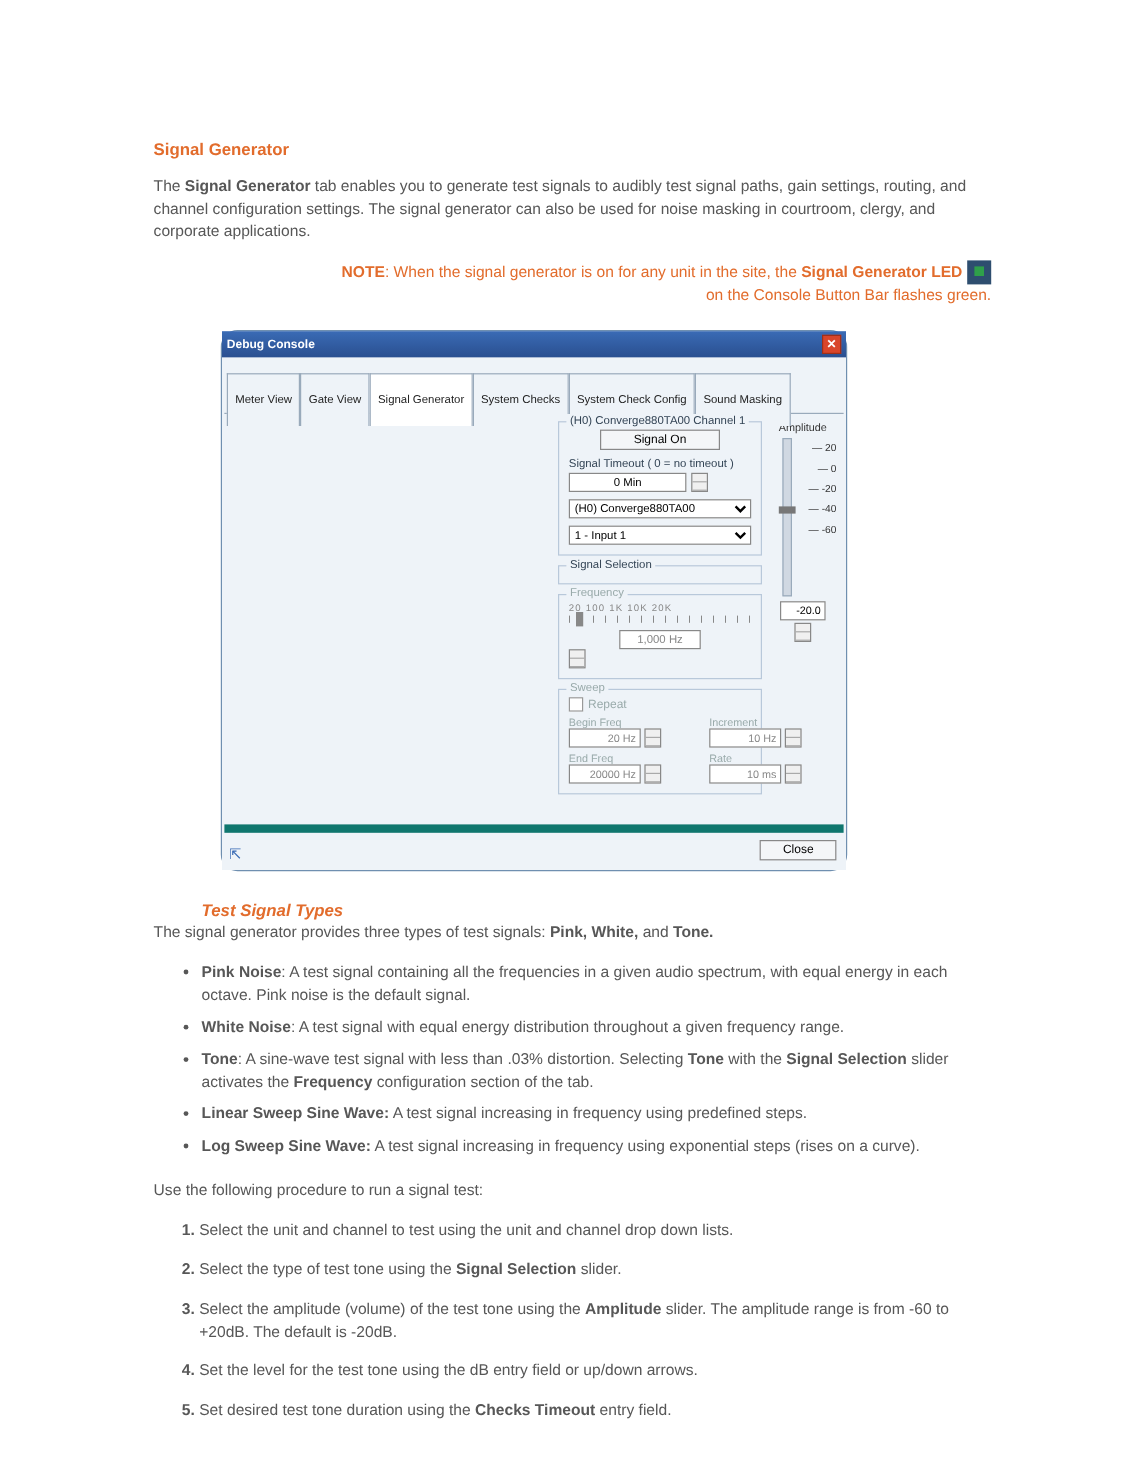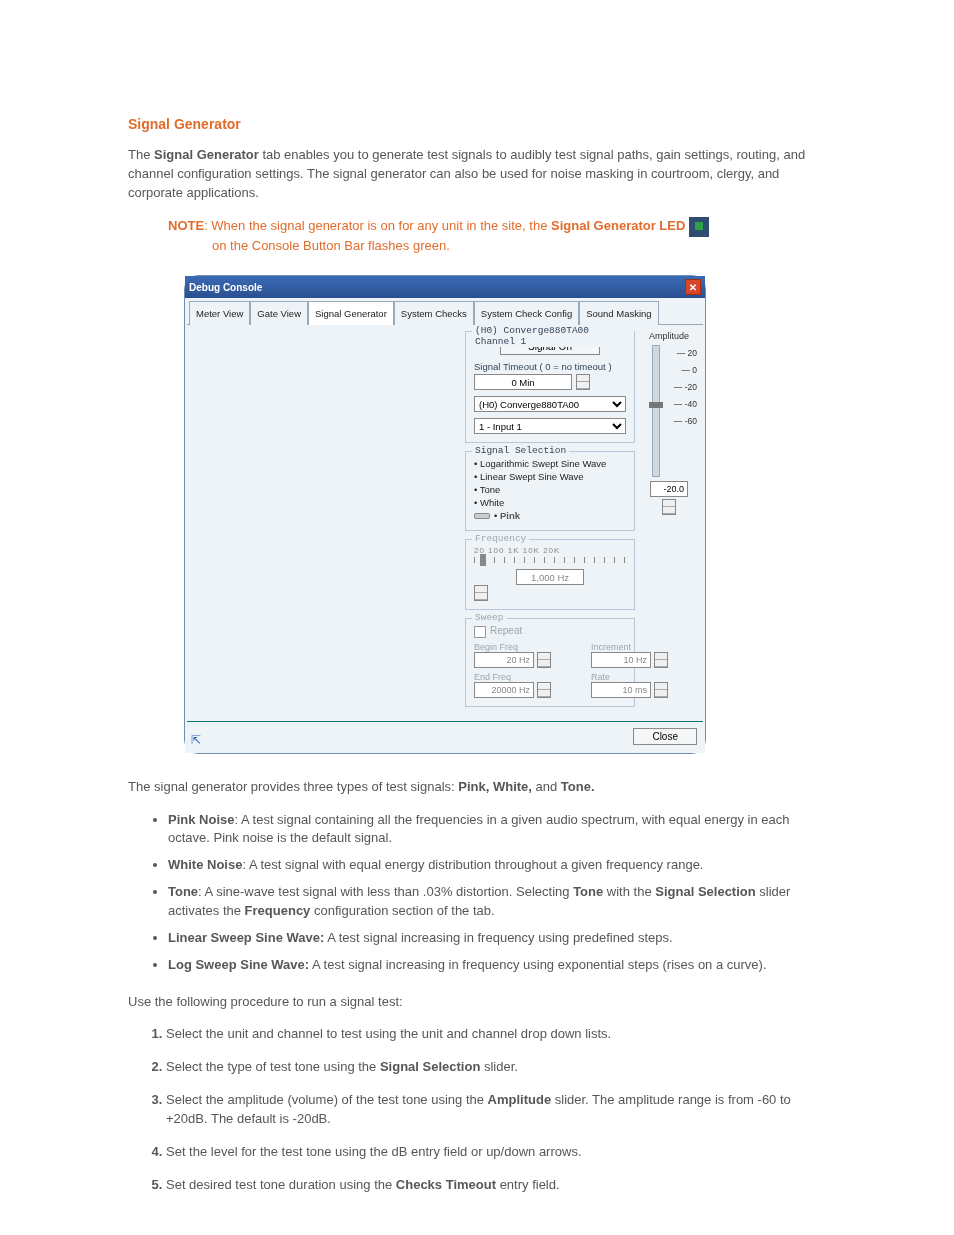--- a/index.html
+++ b/index.html
@@ -19,20 +19,21 @@
     font-size: 14px;
     margin: 0 0 14px 0;
   }
   p.para {
     margin: 0 0 14px 0;
     line-height: 1.45;
   }
   .note-block {
     margin: 0 0 20px 40px;
     line-height: 1.45;
+    text-align: right;
   }
   .note-block .note-label { color:#e26c2c; font-weight:700; }
   .note-block .sg-led-text { color:#e26c2c; font-weight:700; }
   .note-block .note-rest { color:#e26c2c; }
   .led-chip {
     display:inline-block; width:20px; height:20px;
     background:#2e4e6f; vertical-align:middle; margin-left:4px;
     position:relative;
   }
   .led-chip::after{
@@ -55,37 +56,37 @@
     width:14px; height:14px; background:#d9452a; color:#fff;
     display:flex; align-items:center; justify-content:center;
     font-size:10px; border:1px solid #a02f19;
   }
   .dc-body { background:#eef3f8; padding:2px; }
   .dc-tabs {
     display:flex; gap:0; background:#eef3f8; padding:0 0 0 2px;
     border-bottom:1px solid #9ab; font-size:9.5px;
   }
   .dc-tab {
-    padding:6px 6px; border:1px solid #9ab; border-bottom:none;
-    background:#eef3f8; position:relative; top:1px;
+    padding:16px 6px; border:1px solid #9ab; border-bottom:none;
+    background:#eef3f8; position:relative; top:11px;
   }
   .dc-tab.active { background:#fff; }
   .dc-panel {
     background:#eef3f8; display:flex; gap:6px; padding:6px;
     min-height:330px;
   }
   .dc-left { flex:1; }
   .dc-right { width:56px; font-size:9px; color:#333; }
   .dc-group {
     border:1px solid #b8c8da; padding:6px 8px 8px; margin-bottom:8px;
     position:relative;
   }
   .dc-group .gtitle {
     position:absolute; top:-7px; left:6px; background:#eef3f8;
-    padding:0 3px; font-size:9.5px; color:#345;font-family:Liberation Mono, monospace;
+    padding:0 3px; font-size:9.5px; color:#345;
   }
   .dc-btn {
     display:block; margin:0 auto 6px; padding:2px 27px;
     border:1px solid #888; background:#f4f6f8; font-size:10px;
   }
   .dc-label { display:block; font-size:9.5px; color:#345; margin-bottom:2px; }
   .dc-inp-row { display:flex; align-items:center; gap:4px; margin-bottom:6px; }
   .dc-input {
     border:1px solid #888; background:#fff; height:14px; font-size:9.5px;
     padding:0 3px; text-align:center; width:60px;
@@ -115,21 +116,21 @@
   .sw-col .sw-inp .dc-input{ width:52px; font-size:9px; text-align:right; color:#888;}
   .amp-col { text-align:center; }
   .amp-col .amp-scale { font-size:8.5px; text-align:right; line-height:2.0; margin-top:4px;}
   .amp-track {
     width:6px; height:130px; margin:4px auto; background:#d0d8e2; position:relative;
     border:1px solid #9ab;
   }
   .amp-thumb { position:absolute; left:-4px; top:56px; width:14px; height:6px; background:#777; }
   .amp-val-row { display:flex; align-items:center; justify-content:center; gap:2px;flex-direction:column;}
   .amp-val-row .dc-input{ width:30px; text-align:right; font-size:9px;}
-  .dc-footer { display:flex; justify-content:flex-end; padding:6px; background:#eef3f8; border-top:1px solid #0f766e;}
+  .dc-footer { display:flex; justify-content:flex-end; padding:6px; background:#eef3f8; border-top:7px solid #0f766e;}
   .dc-footer .dc-btn{ margin:0; padding:2px 18px; }
   .dc-pin { position:absolute; left:6px; bottom:6px; font-size:12px; color:#3a6bb5;}
   .dc-rel { position:relative;border-radius:14px; }
 
   .sub-head {
     color:#e26c2c; font-style:italic; font-weight:700; font-size:14px;
     margin: 0 0 2px 40px;
   }
   ul.bullets { margin: 8px 0 18px 28px; padding:0; }
   ul.bullets li { margin: 0 0 8px 12px; line-height:1.45; }
@@ -183,27 +184,20 @@
                     <div></div>
                   </span>
               </div>
               <select class="dc-select"><option>(H0) Converge880TA00</option></select>
               <div style="height:6px"></div>
               <select class="dc-select"><option>1 - Input 1</option></select>
             </div>
 
             <div class="dc-group">
               <span class="gtitle">Signal Selection</span>
-              <div class="sig-list">
-                <div>• <span>Logarithmic Swept Sine Wave</span></div>
-                <div>• <span>Linear Swept Sine Wave</span></div>
-                <div>• <span>Tone</span></div>
-                <div>• <span>White</span></div>
-                <div><span class="sig-radio"></span>• <b class="sel">Pink</b></div>
-              </div>
             </div>
 
             <div class="dc-group disabled-group">
               <span class="gtitle">Frequency</span>
               <div class="freq-scale">20            100             1K              10K        20K</div>
               <div class="freq-slider">
                   <div class="freq-thumb"></div>
                 </div>
               <div style="text-align:center">
                 <input class="dc-input" style="color: rgb(136, 136, 136);" value="1,000 Hz">
@@ -288,20 +282,21 @@
           </div>
         </div>
         <div class="dc-footer">
           <button class="dc-btn">Close</button>
         </div>
       </div>
       <span class="dc-pin">⇱</span>
     </div>
   </div>
 
+  <div class="sub-head">Test Signal Types</div>
   <p class="para">
     <span>The signal generator provides three types of test signals: </span><b>Pink, White,</b><span> and </span><b>Tone.</b>
   </p>
   <ul class="bullets">
     <li><b>Pink Noise</b><span>: A test signal containing all the frequencies in a given audio spectrum, with equal energy in each octave. Pink noise is the default signal.</span></li>
     <li><b>White Noise</b><span>: A test signal with equal energy distribution throughout a given frequency range.</span></li>
     <li><b>Tone</b><span>: A sine-wave test signal with less than .03% distortion. Selecting </span><b>Tone</b><span> with the </span><b>Signal Selection</b><span> slider activates the </span><b>Frequency</b><span> configuration section of the tab.</span></li>
     <li><b>Linear Sweep Sine Wave:</b><span> A test signal increasing in frequency using predefined steps.</span></li>
     <li><b>Log Sweep Sine Wave:</b><span> A test signal increasing in frequency using exponential steps (rises on a curve).</span></li>
   </ul>

